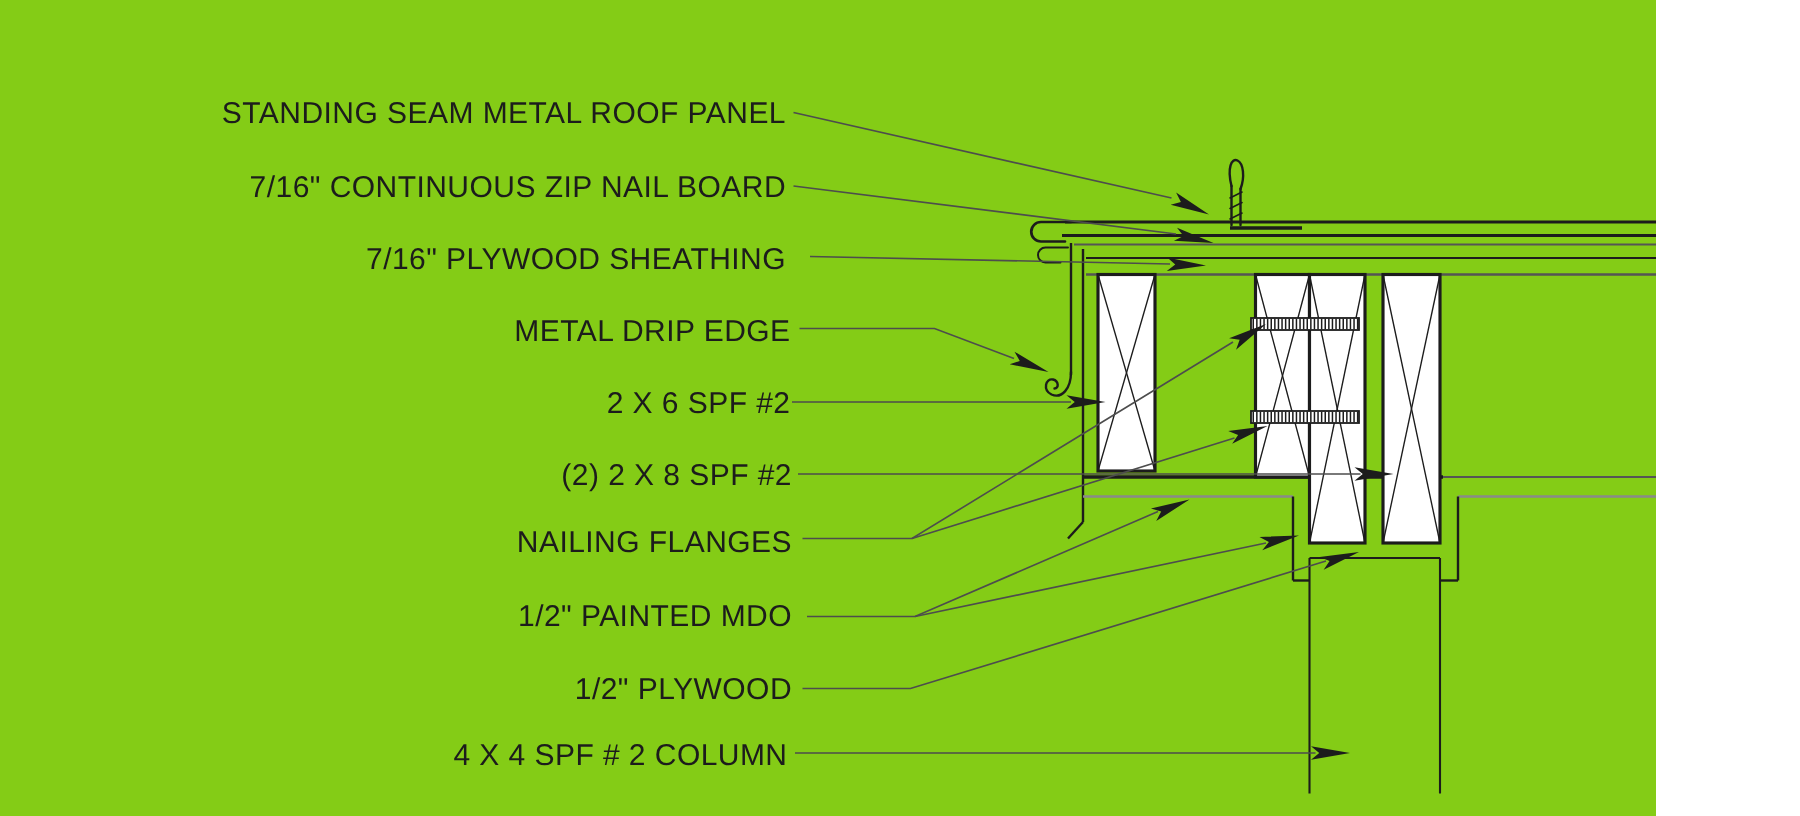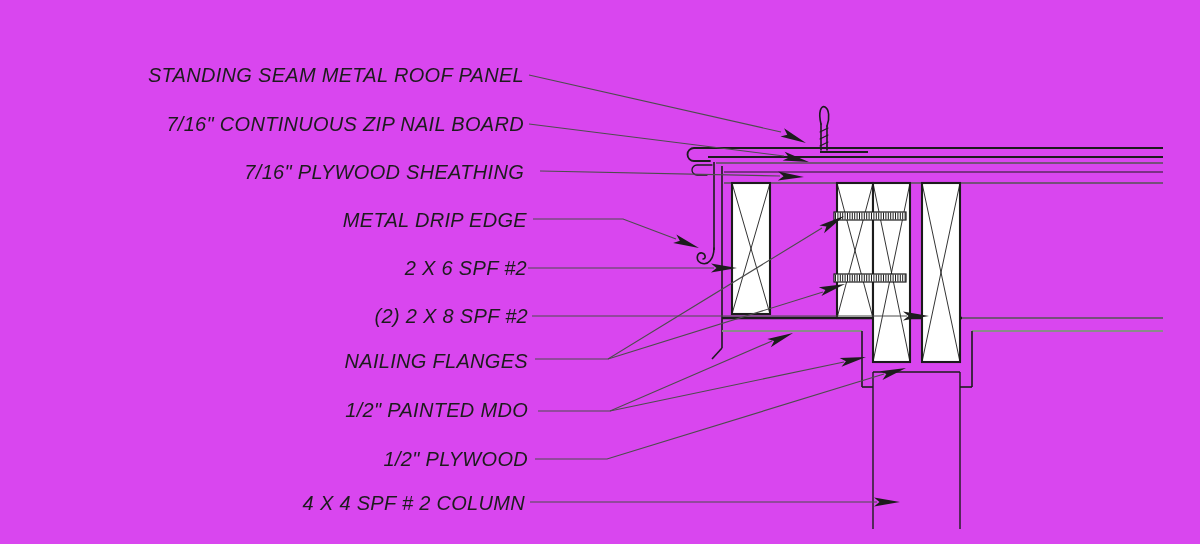--- a/index.html
+++ b/index.html
@@ -1,16 +1,16 @@
 <!DOCTYPE html>
 <html><head>
 <meta charset="utf-8">
 <style>
   html,body{margin:0;padding:0;background:#ffffff;}
-  .stage{position:relative;width:1200px;height:544px;background:#d946ef;overflow:hidden;font-style:italic;}
+  .stage{position:relative;width:1104px;height:544px;background:#84cc16;overflow:hidden;}
   svg{display:block;}
   text.cad-label{
     font-family:"Liberation Sans", sans-serif;
     font-size:20px;
     letter-spacing:0.3px;
     fill:#1c1c1c;
   }
 </style>
 </head>
 <body>

